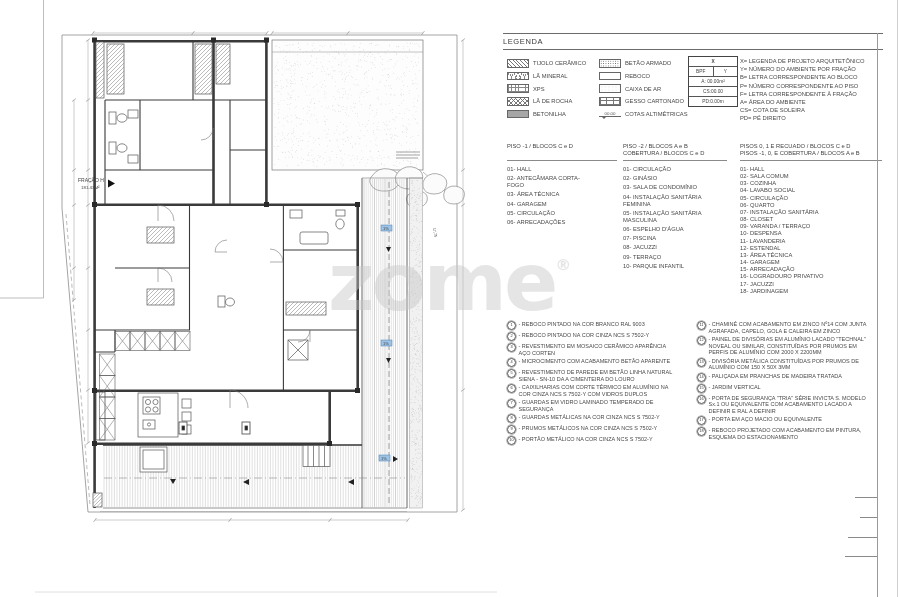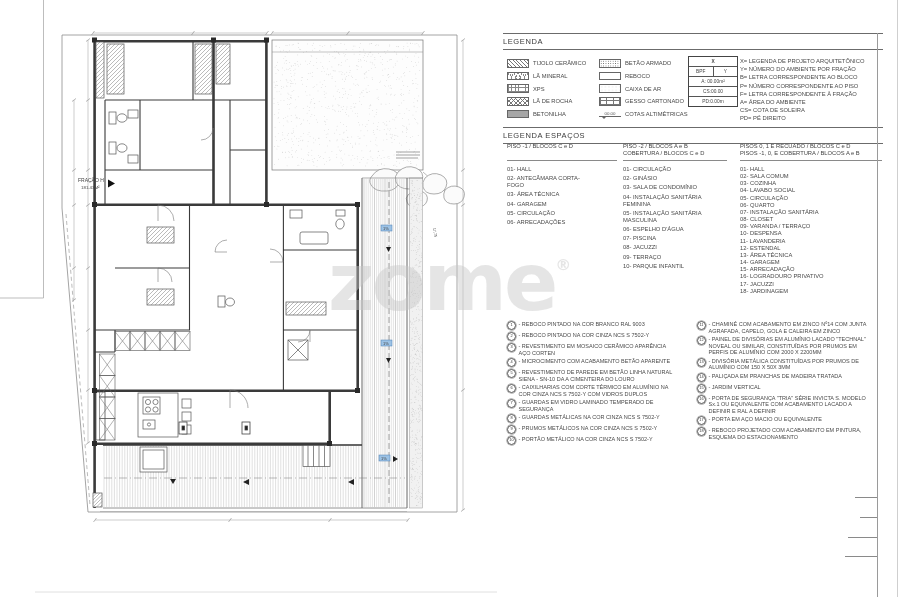--- a/index.html
+++ b/index.html
@@ -1972,21 +1972,20 @@
     <div>X= LEGENDA DE PROJETO ARQUITETÔNICO</div>
         <div>Y= NÚMERO DO AMBIENTE POR FRAÇÃO</div>
         <div>B= LETRA CORRESPONDENTE AO BLOCO</div>
         <div>P= NÚMERO CORRESPONDENTE AO PISO</div>
         <div>F= LETRA CORRESPONDENTE À FRAÇÃO</div>
         <div>A= ÁREA DO AMBIENTE</div>
         <div>CS= COTA DE SOLEIRA</div>
         <div>PD= PÉ DIREITO</div>
       </div>
 
-    <div class="panel-title t-espacos">LEGENDA ESPAÇOS</div>
 
     <div class="sp-col sp-col1">
       <div class="sp-head">PISO -1 / BLOCOS C e D</div>
       <div class="sp-items">
 
       <div class="sp-item">01- HALL</div>
           <div class="sp-item">02- ANTECÂMARA CORTA-FOGO</div>
           <div class="sp-item">03- ÁREA TÉCNICA</div>
           <div class="sp-item">04- GARAGEM</div>
           <div class="sp-item">05- CIRCULAÇÃO</div>

